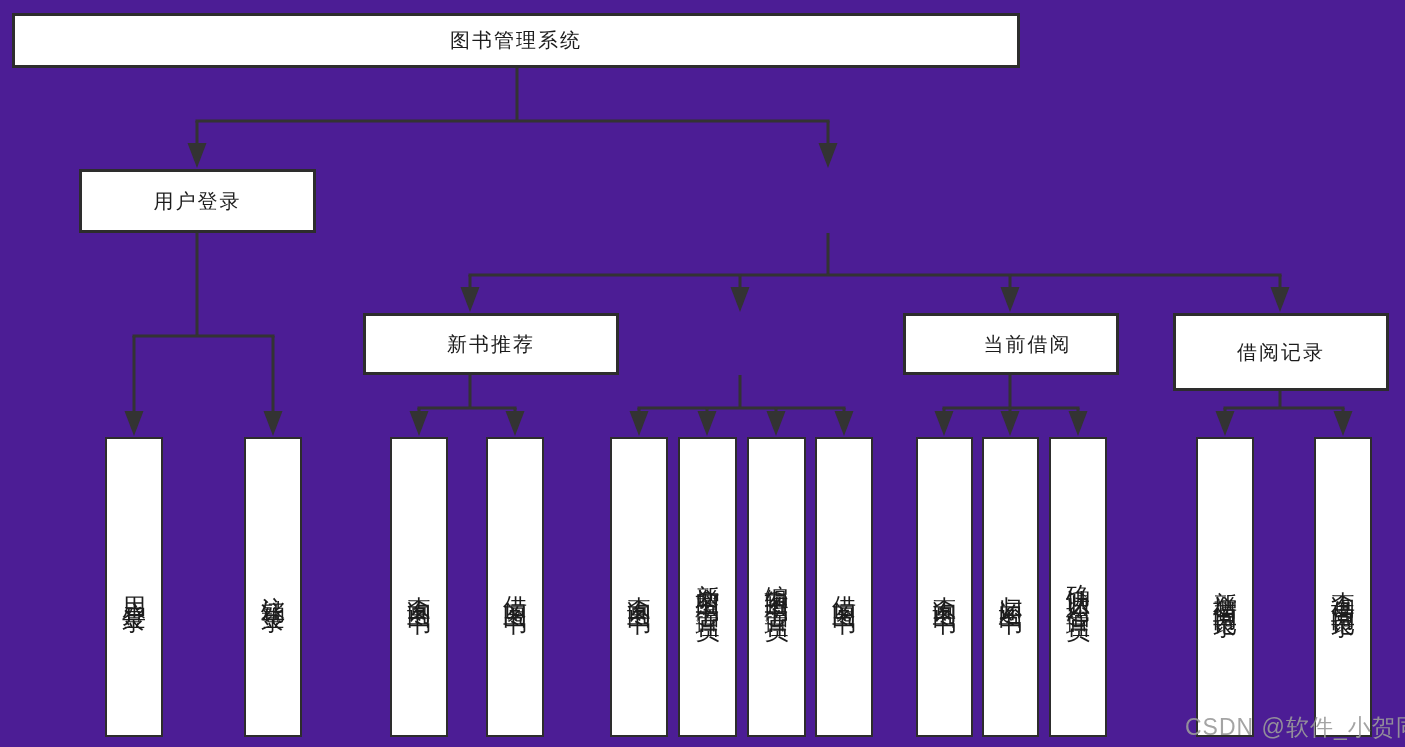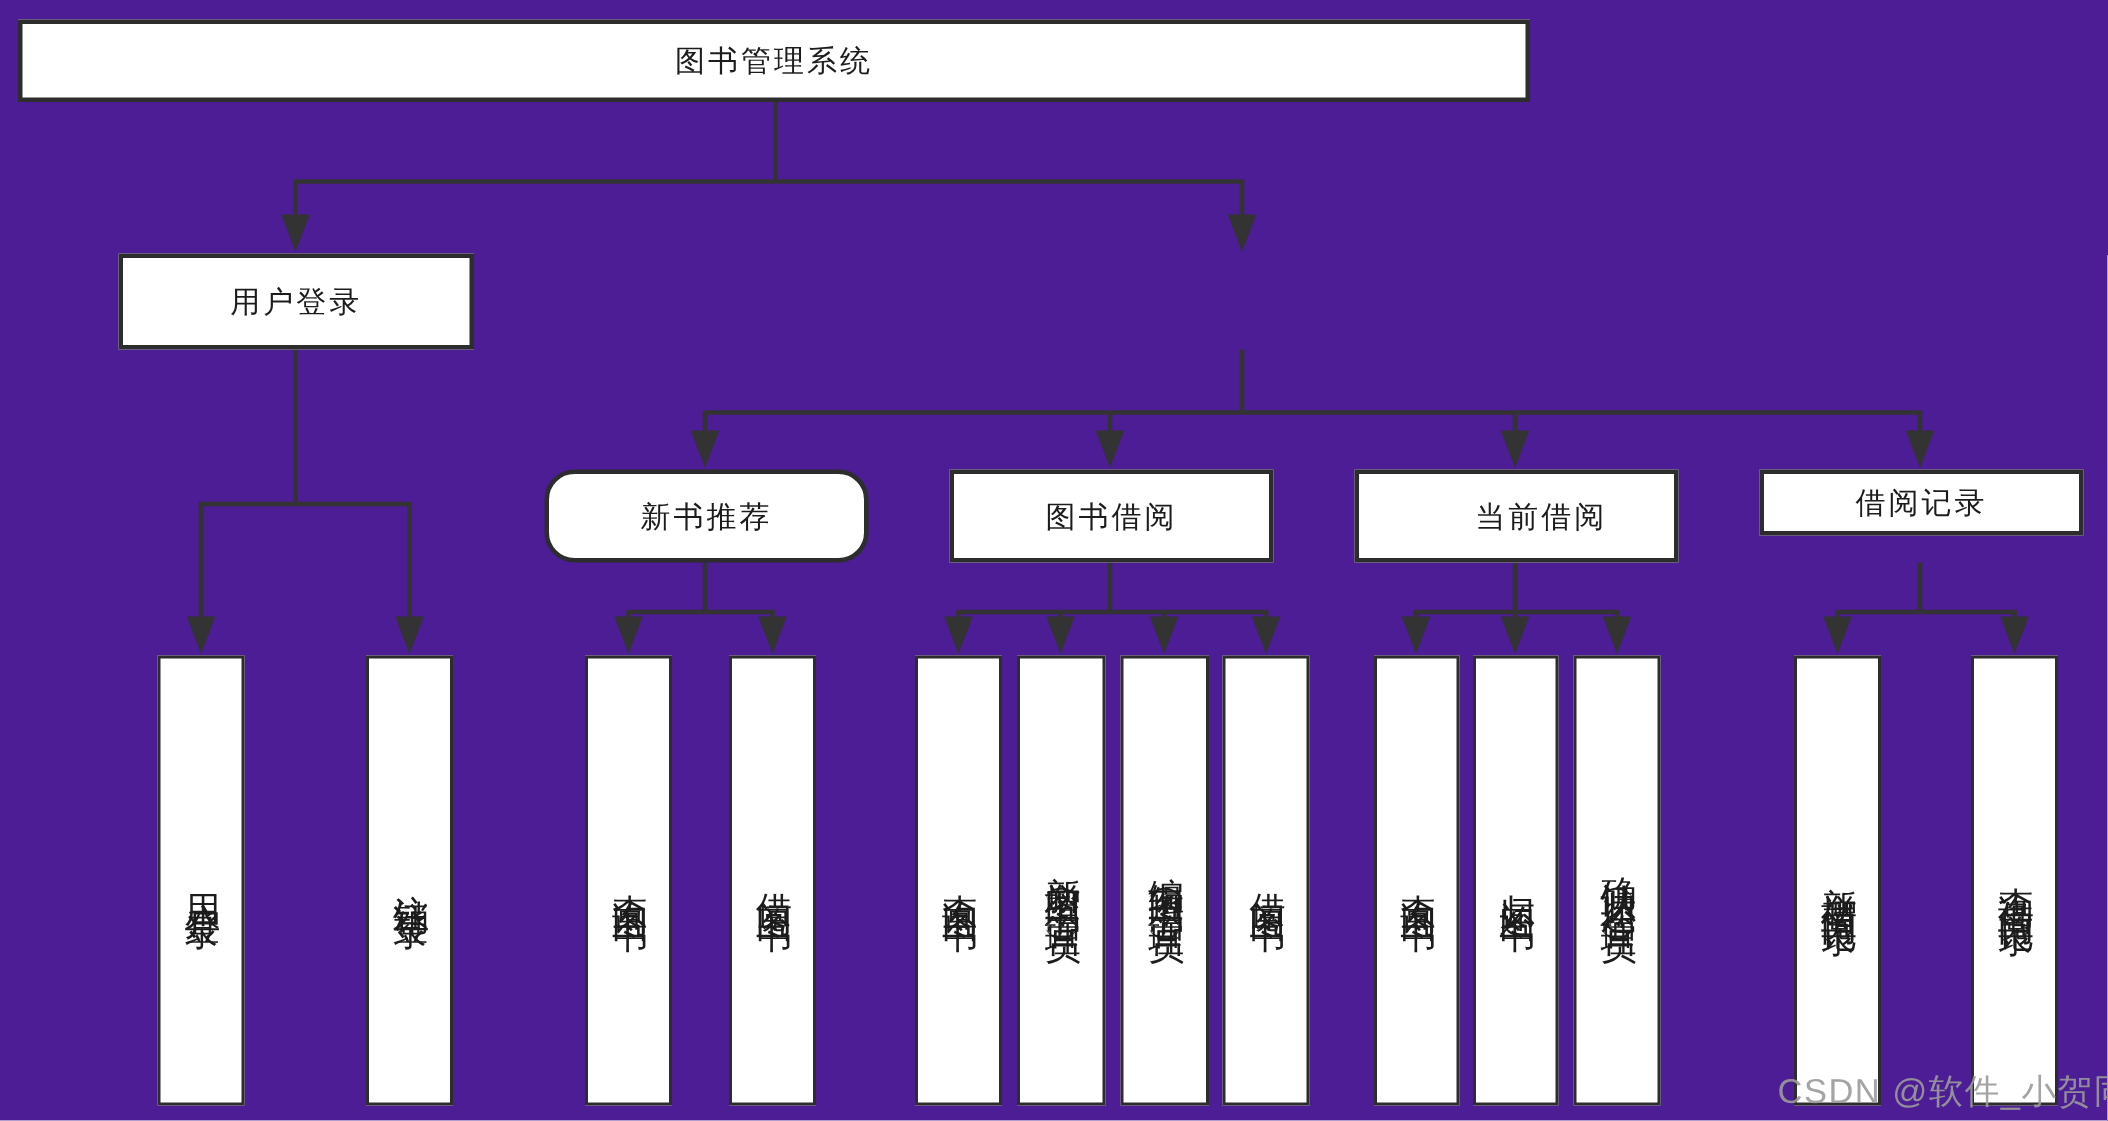--- a/index.html
+++ b/index.html
@@ -117,24 +117,23 @@
       <line x1="1225" y1="408" x2="1225" y2="417" stroke="#333333" stroke-width="3"></line>
       <polygon points="1215.5,411 1234.5,411 1225,436" fill="#333333"></polygon>
       <line x1="1343" y1="408" x2="1343" y2="417" stroke="#333333" stroke-width="3"></line>
       <polygon points="1333.5,411 1352.5,411 1343,436" fill="#333333"></polygon>
     </svg>
 
   <div class="node h-node" style="left:12px; top:13px; width:1008px; height:55px;">图书管理系统</div>
 
   <div class="node h-node" style="left:79px; top:169px; width:237px; height:64px;">用户登录</div>
 
-  <div class="node h-node" style="left:363px; top:313px; width:216px; height:62px;border-radius:20px;">新书推荐</div>
-  <div class="node h-node" style="left:633px; top:313px; width:216px; height:62px;">图书借阅</div>
+  <div class="node h-node" style="left:363px; top:313px; width:256px; height:62px;">新书推荐</div>
   <div class="node h-node" style="left:903px; top:313px; width:216px; height:62px;padding-left:33px;">当前借阅</div>
-  <div class="node h-node" style="left:1173px; top:313px; width:216px; height:44px;">借阅记录</div>
+  <div class="node h-node" style="left:1173px; top:313px; width:216px; height:78px;">借阅记录</div>
 
   <div class="node v-node" style="left:105px;">用户登录</div>
   <div class="node v-node" style="left:244px;">注销登录</div>
 
   <div class="node v-node" style="left:390px;">查询图书</div>
   <div class="node v-node" style="left:486px;">借阅图书</div>
 
   <div class="node v-node" style="left:610px;">查询图书</div>
   <div class="node v-node" style="left:678px; width:59px;">新增图书（管理员）</div>
   <div class="node v-node" style="left:747px; width:59px;">编辑图书（管理员）</div>

